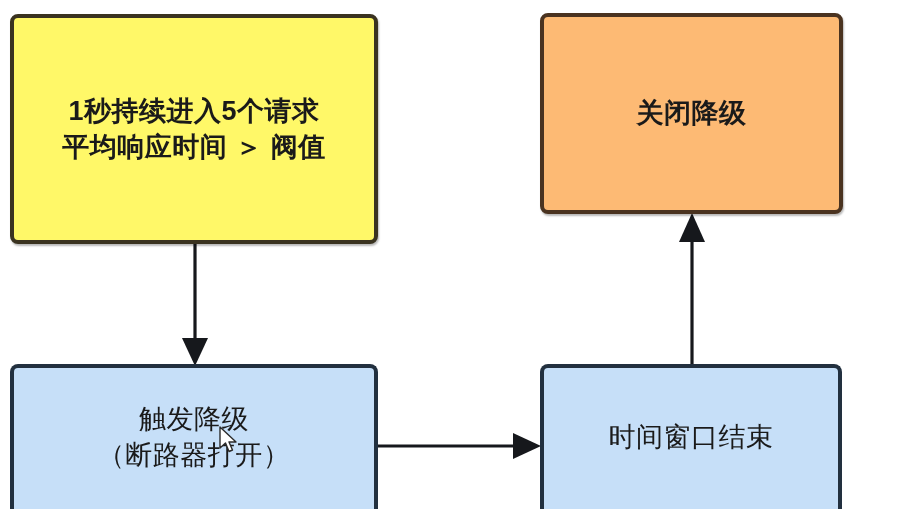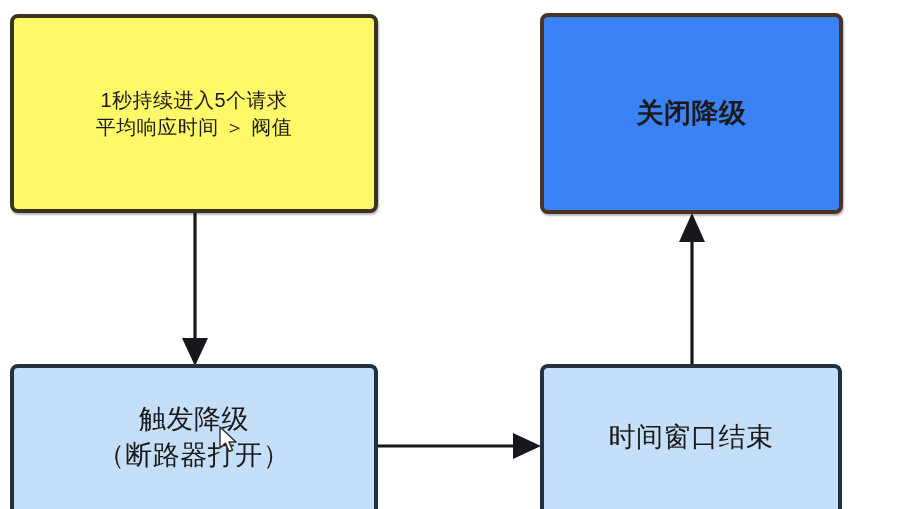--- a/index.html
+++ b/index.html
@@ -25,33 +25,33 @@
     text-align: center;
     line-height: 1.35;
     color: #1a1a1a;
     letter-spacing: 0.5px;
     white-space: pre-line;
   }
   .node.yellow {
     left: 10px;
     top: 14px;
     width: 368px;
-    height: 199px;
+    height: 230px;
     background: #fff868;
     border: 4px solid #3a3320;
-    font-size: 20px;
-    font-weight: 400;
+    font-size: 27px;
+    font-weight: 700;
     box-shadow: 1px 2px 2px rgba(0,0,0,0.28);
   }
   .node.orange {
     left: 540px;
     top: 13px;
     width: 303px;
     height: 201px;
-    background: #3b82f6;
+    background: #fdba74;
     border: 4px solid #4a3320;
     font-size: 27px;
     font-weight: 600;
     box-shadow: 1px 2px 2px rgba(0,0,0,0.28);
   }
   .node.blue-left {
     left: 10px;
     top: 364px;
     width: 368px;
     height: 160px;

